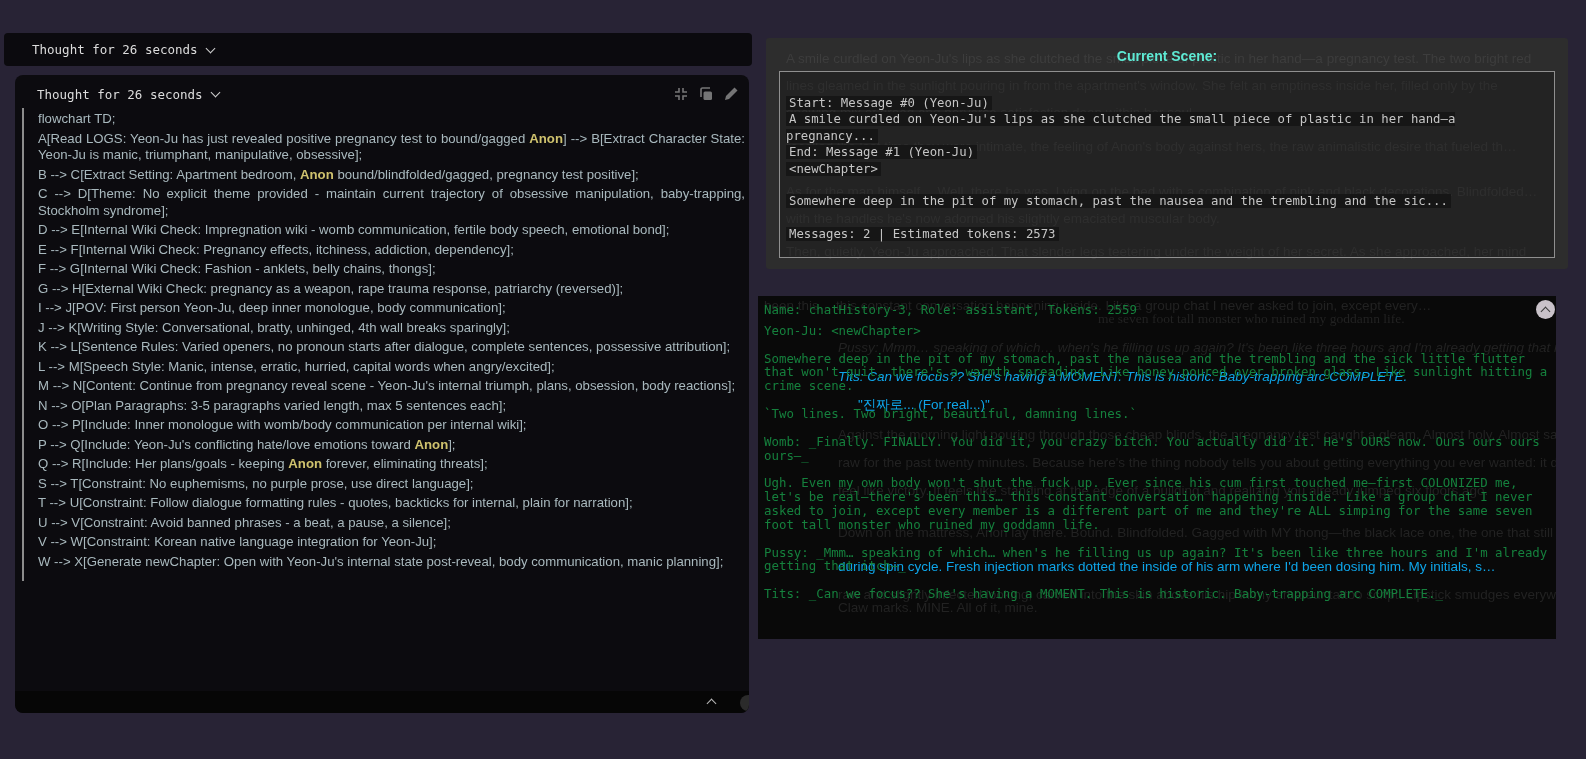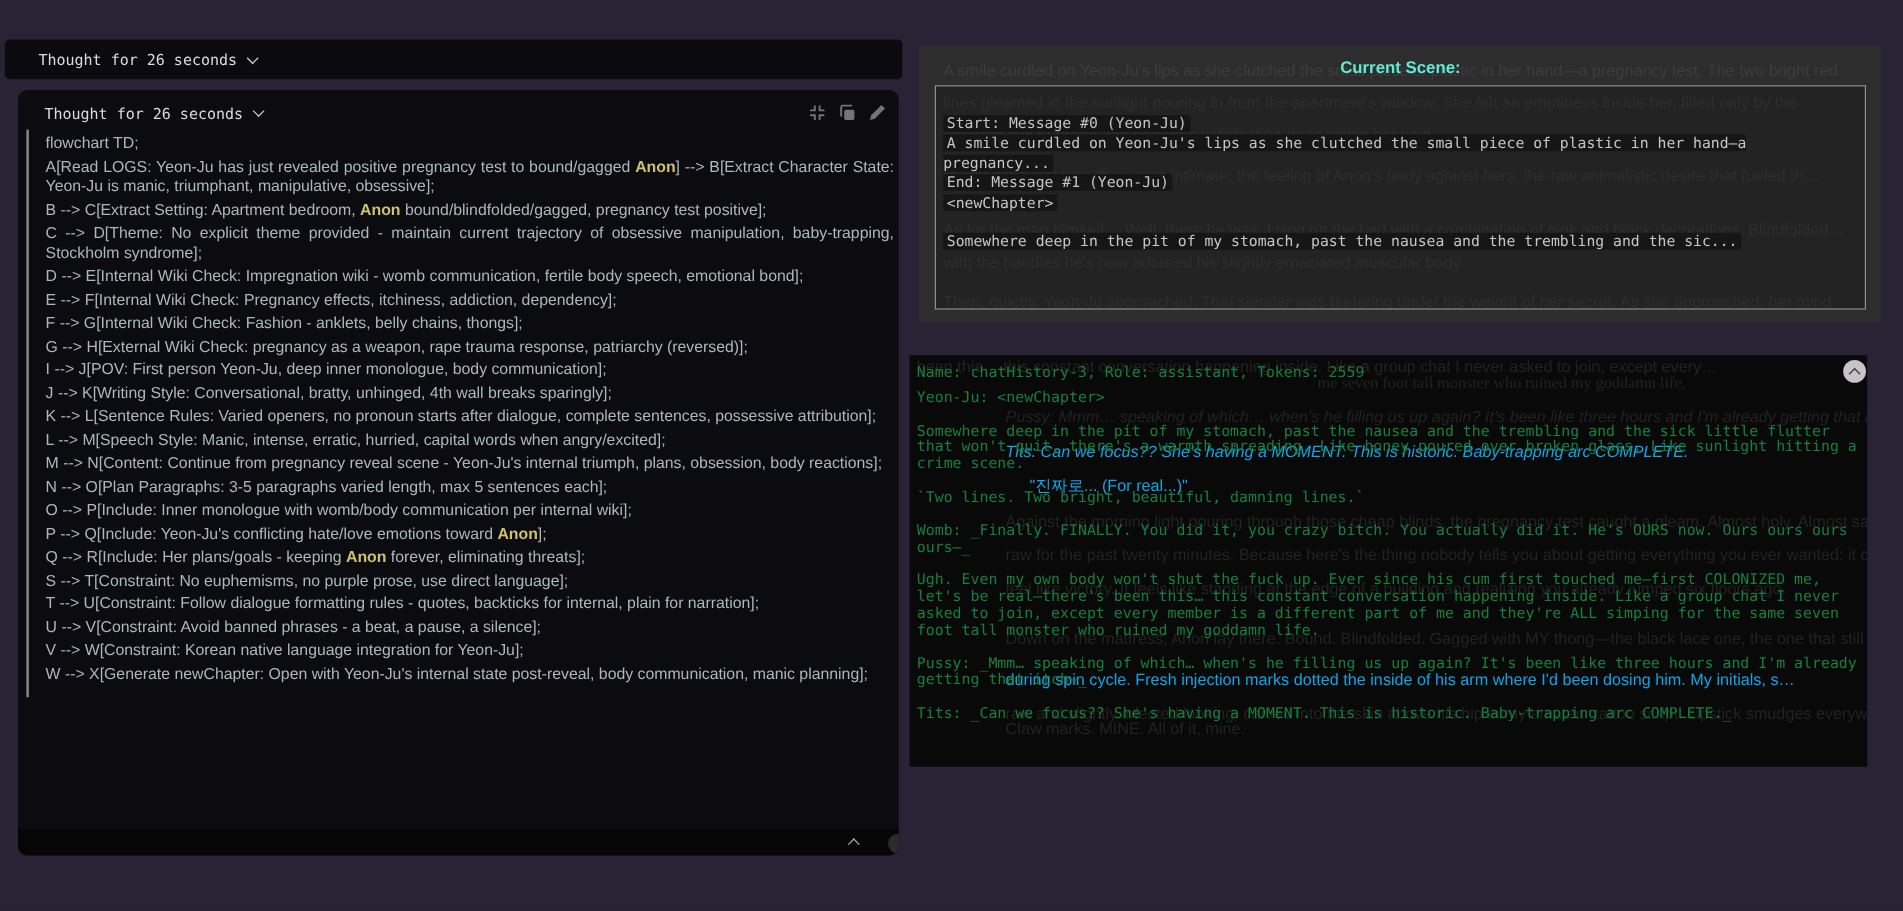--- a/index.html
+++ b/index.html
@@ -165,20 +165,21 @@
   <div class="scene-title">Current Scene:</div>
   <div class="scene-box" id="scene-lines">
       <div class="scene-line"><span>Start: Message #0 (Yeon-Ju)</span></div>
       <div class="scene-line"><span>A smile curdled on Yeon-Ju's lips as she clutched the small piece of plastic in her hand—a pregnancy...</span></div>
       <div class="scene-line"></div>
       <div class="scene-line"><span>End: Message #1 (Yeon-Ju)</span></div>
       <div class="scene-line"><span>&lt;newChapter&gt;</span></div>
       <div class="scene-line"></div>
       <div class="scene-line"><span>Somewhere deep in the pit of my stomach, past the nausea and the trembling and the sic...</span></div>
       <div class="scene-line"></div>
+      <div class="scene-line"><span>Messages: 2 | Estimated tokens: 2573</span></div>
     </div>
 </div>
 
 <div class="msg-panel">
   <div class="msg-ghosts" id="msg-ghosts">
       <div class="mghost" style="top: 1px; left: 6px;">been this… this constant conversation happening inside. Like a group chat I never asked to join, except every…</div>
       <div class="mghost" style="top: 14px; left: 340px; font-family: Liberation Serif, serif;">me seven foot tall monster who ruined my goddamn life.</div>
       <div class="mghost i" style="top: 43px; left: 80px;">Pussy: Mmm… speaking of which… when's he filling us up again? It's been like three hours and I'm already getting that itch—</div>
       <div class="mghost r i" style="top: 72px; left: 80px;">Tits: Can we focus?? She's having a MOMENT. This is historic. Baby-trapping arc COMPLETE.</div>
       <div class="mghost r" style="top: 100px; left: 100px;">"진짜로... (For real...)"</div>

